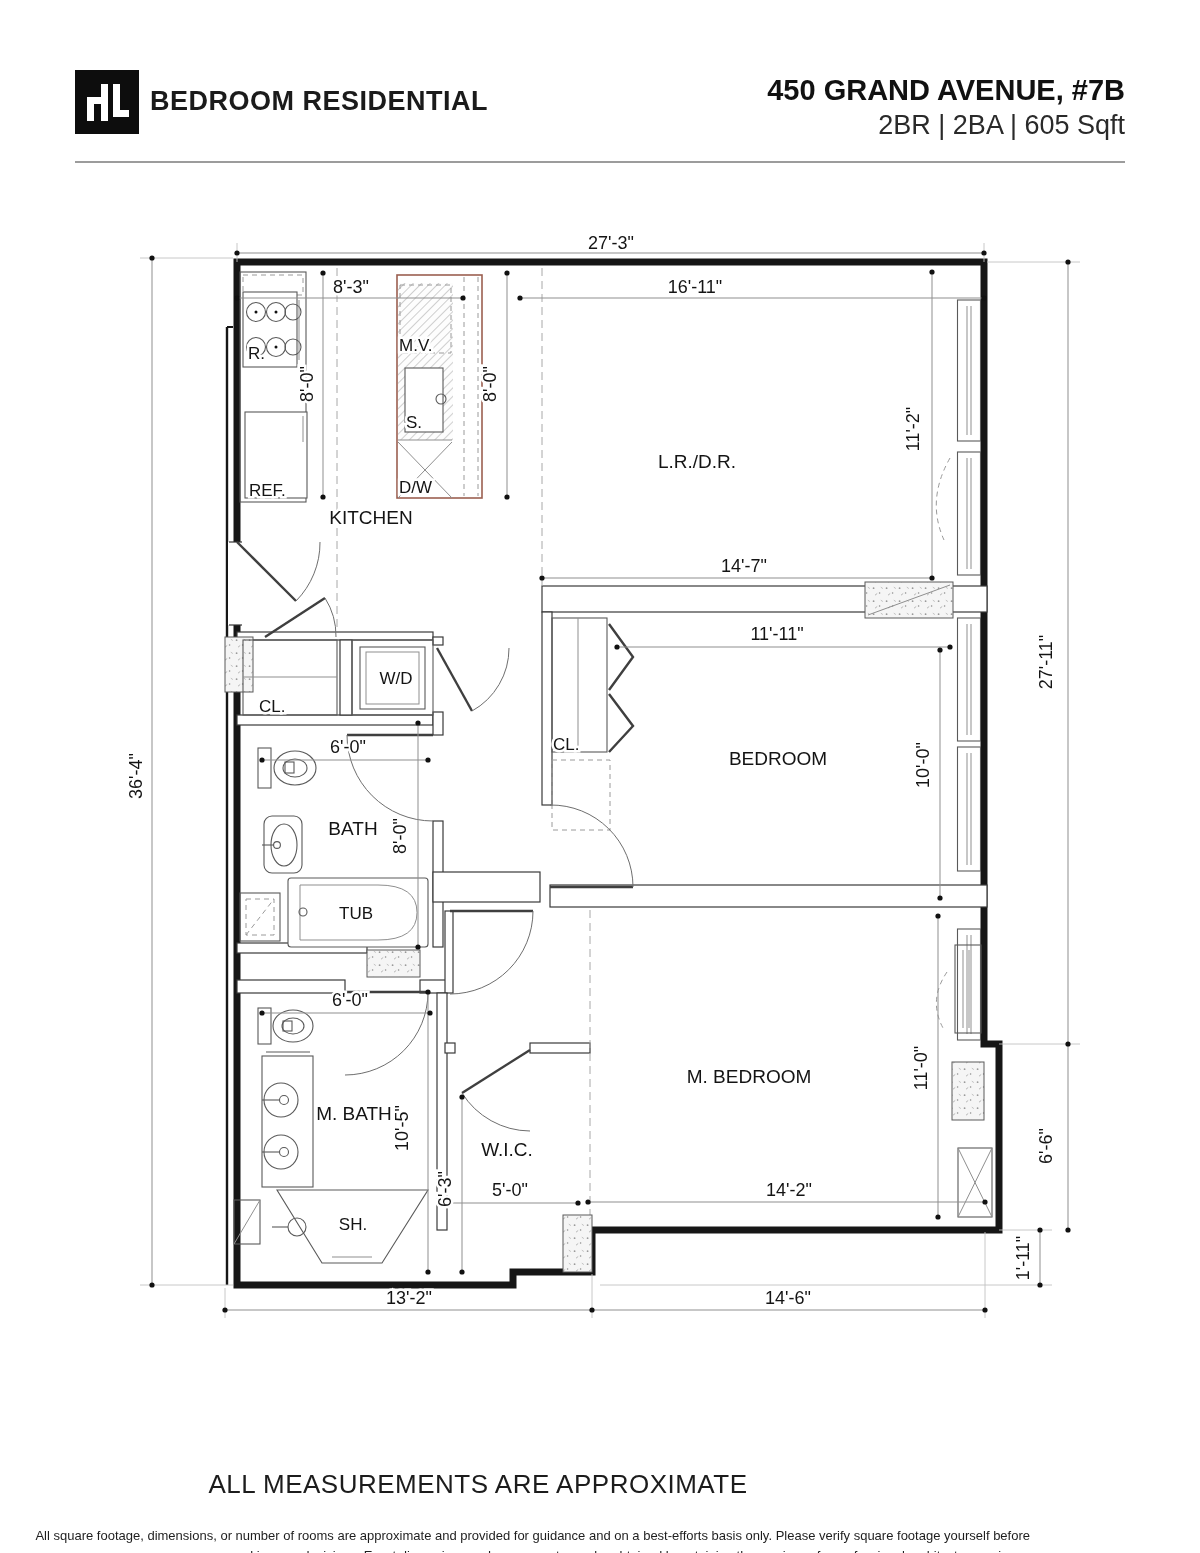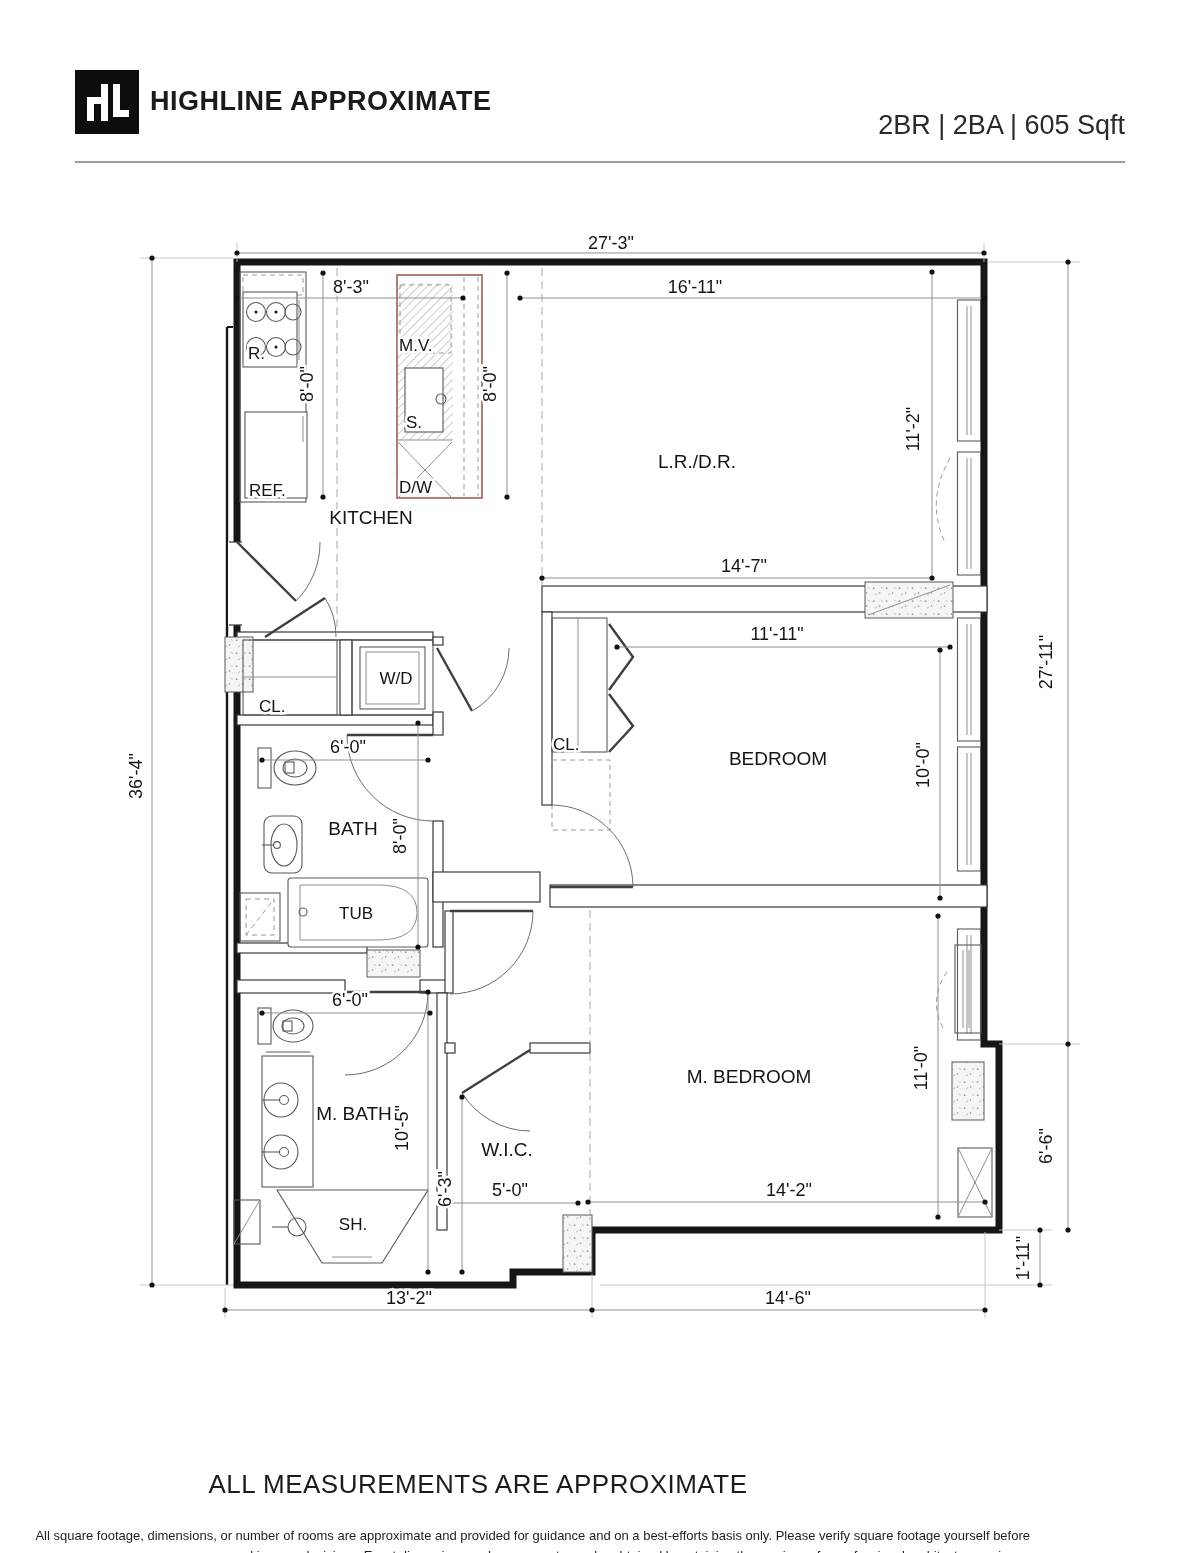--- a/index.html
+++ b/index.html
@@ -45,21 +45,22 @@
   <div class="logo">
     <svg width="64" height="64" viewBox="0 0 64 64">
       <rect x="0" y="0" width="64" height="64" fill="#0d0d0d"></rect>
       <rect x="12" y="27" width="7" height="24" fill="#fff"></rect>
       <rect x="12" y="27" width="21" height="7" fill="#fff"></rect>
       <rect x="26" y="14" width="7" height="37" fill="#fff"></rect>
       <rect x="38" y="14" width="7" height="33" fill="#fff"></rect>
       <rect x="38" y="40" width="16" height="7" fill="#fff"></rect>
     </svg>
   </div>
-  <div class="company">HIGHLINE APPROXIMATE</div>
+  <div class="company">BEDROOM RESIDENTIAL</div>
+  <div class="addr">450 GRAND AVENUE, #7B</div>
   <div class="specs">2BR | 2BA | 605 Sqft</div>
   <div class="rule"></div>
 </div>
 
 <svg width="1200" height="1553" viewBox="0 0 1200 1553">
   <defs>
     <pattern id="speckle" width="13" height="13" patternUnits="userSpaceOnUse">
       <rect width="13" height="13" fill="#f5f5f5"></rect>
       <circle cx="2.6" cy="3.2" r=".9" fill="#9a9a9a"></circle>
       <circle cx="8.6" cy="8" r=".8" fill="#8d8d8d"></circle>

